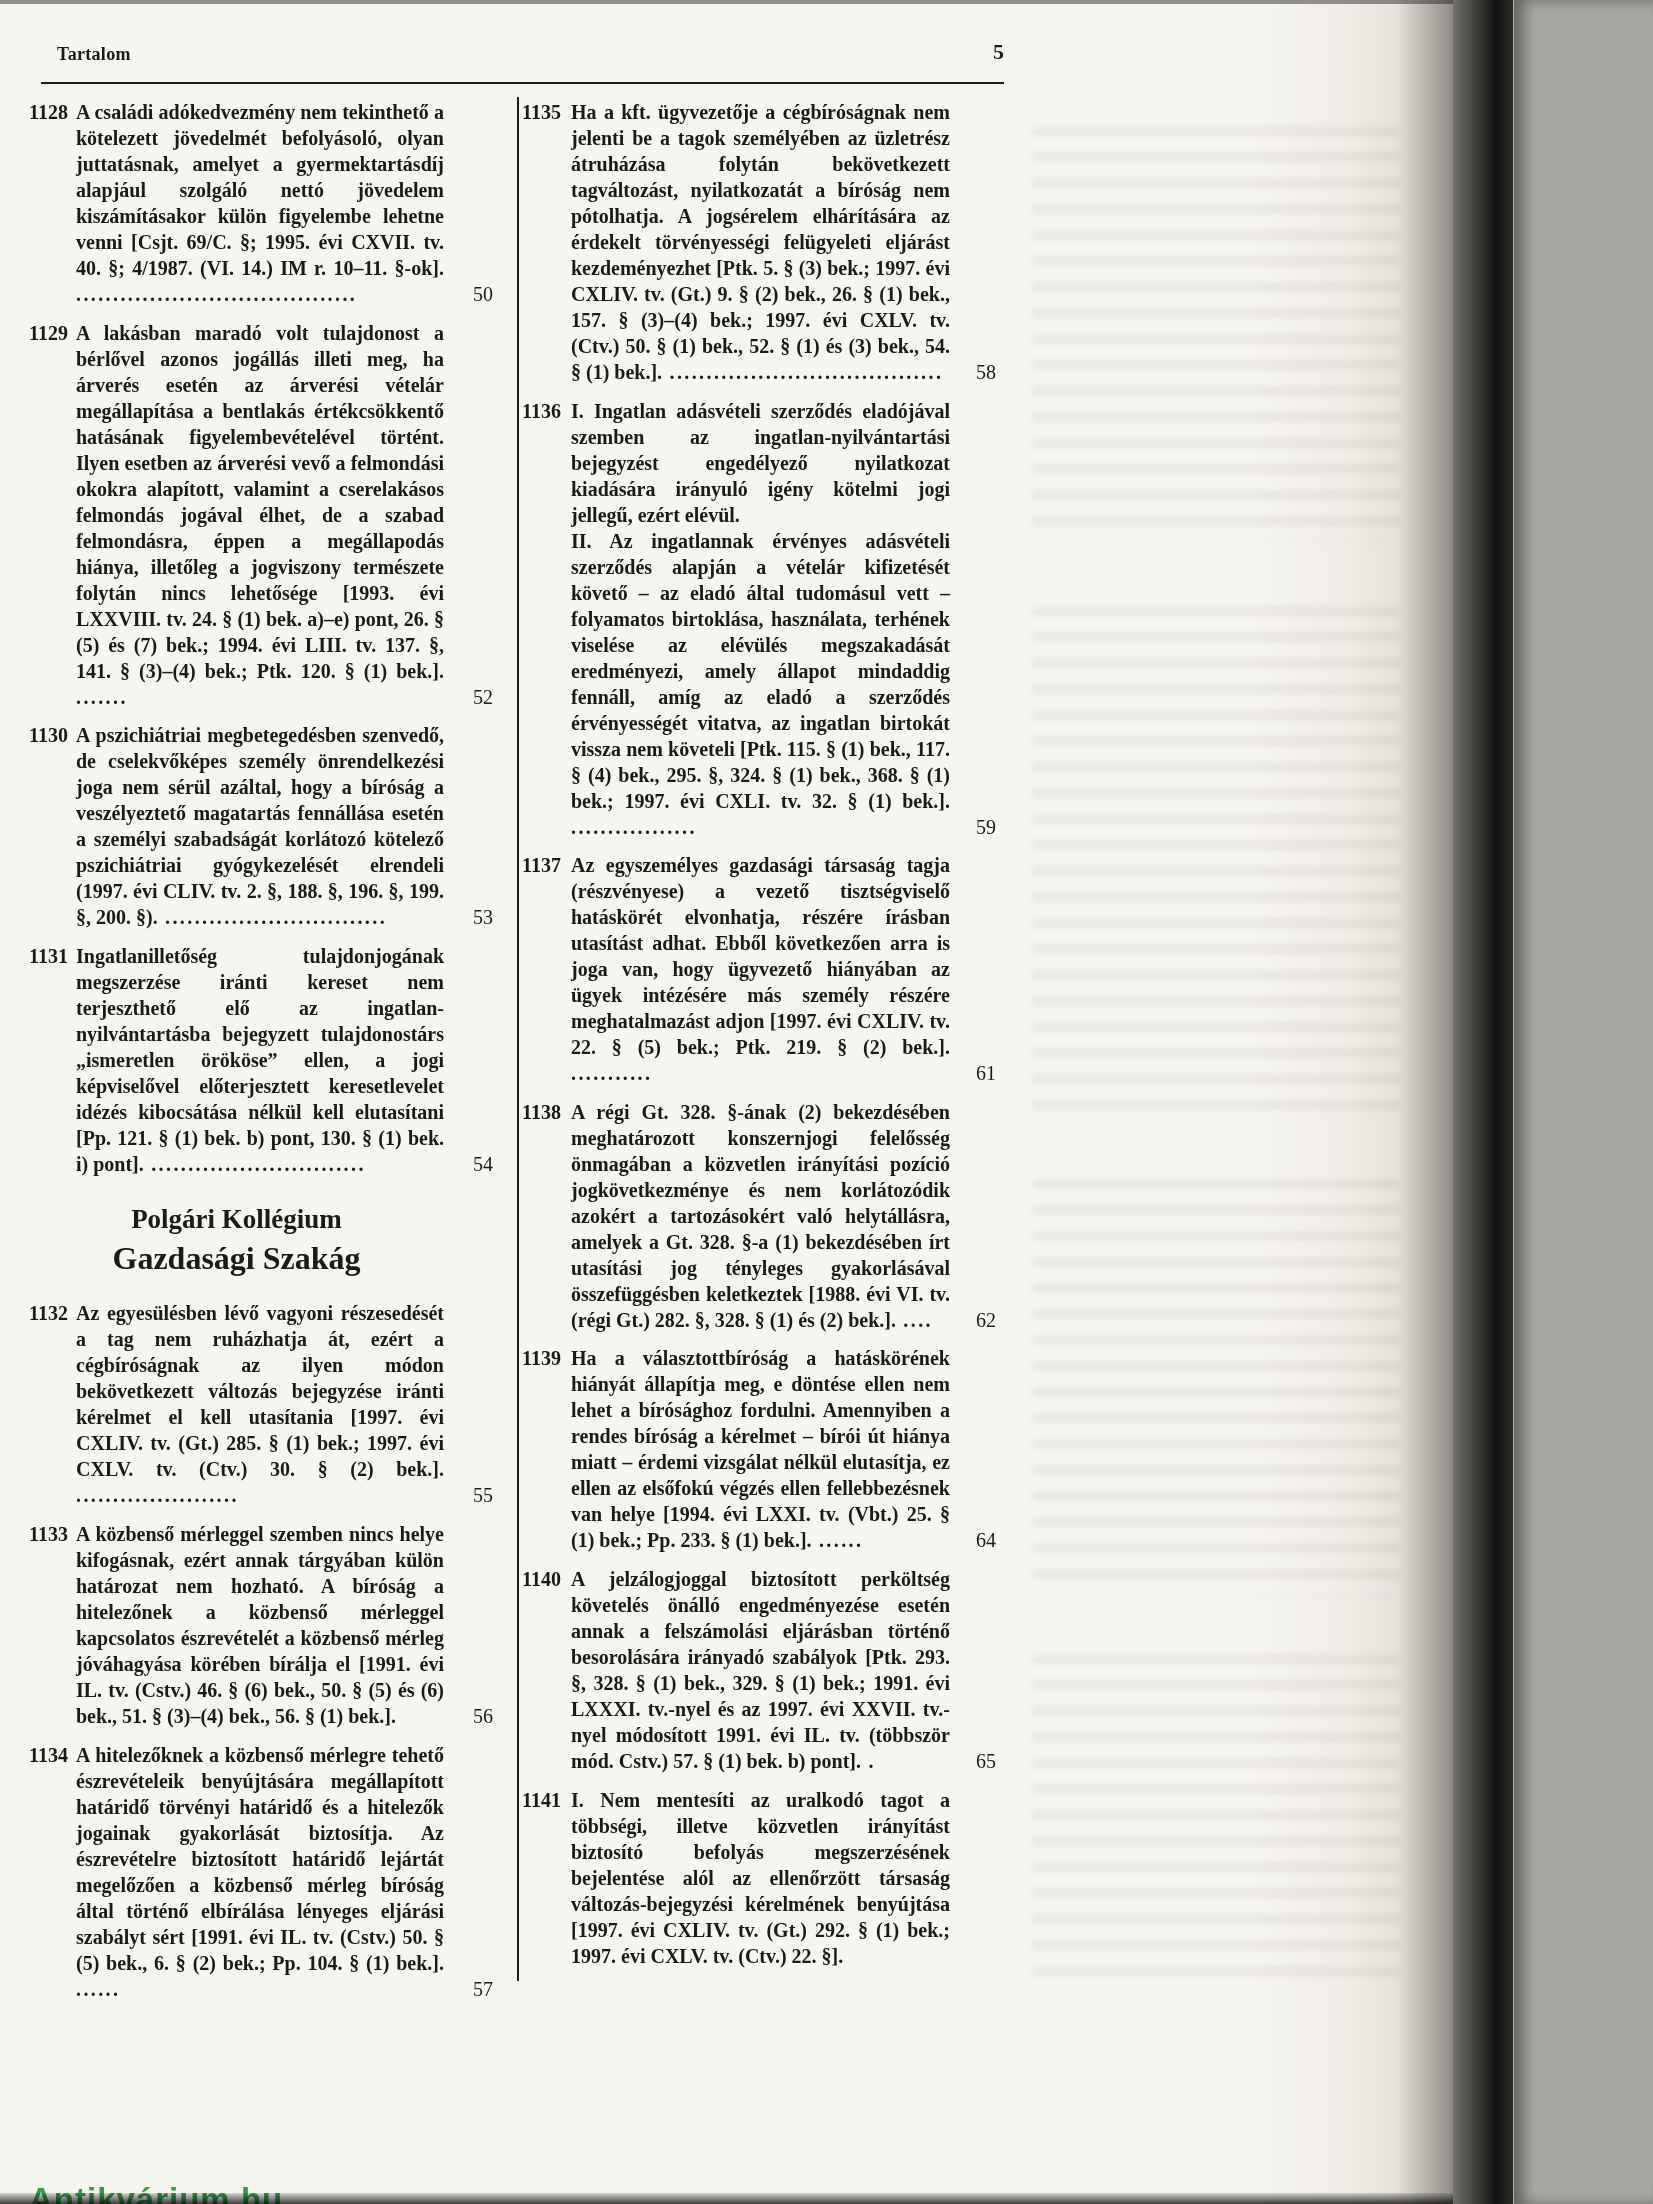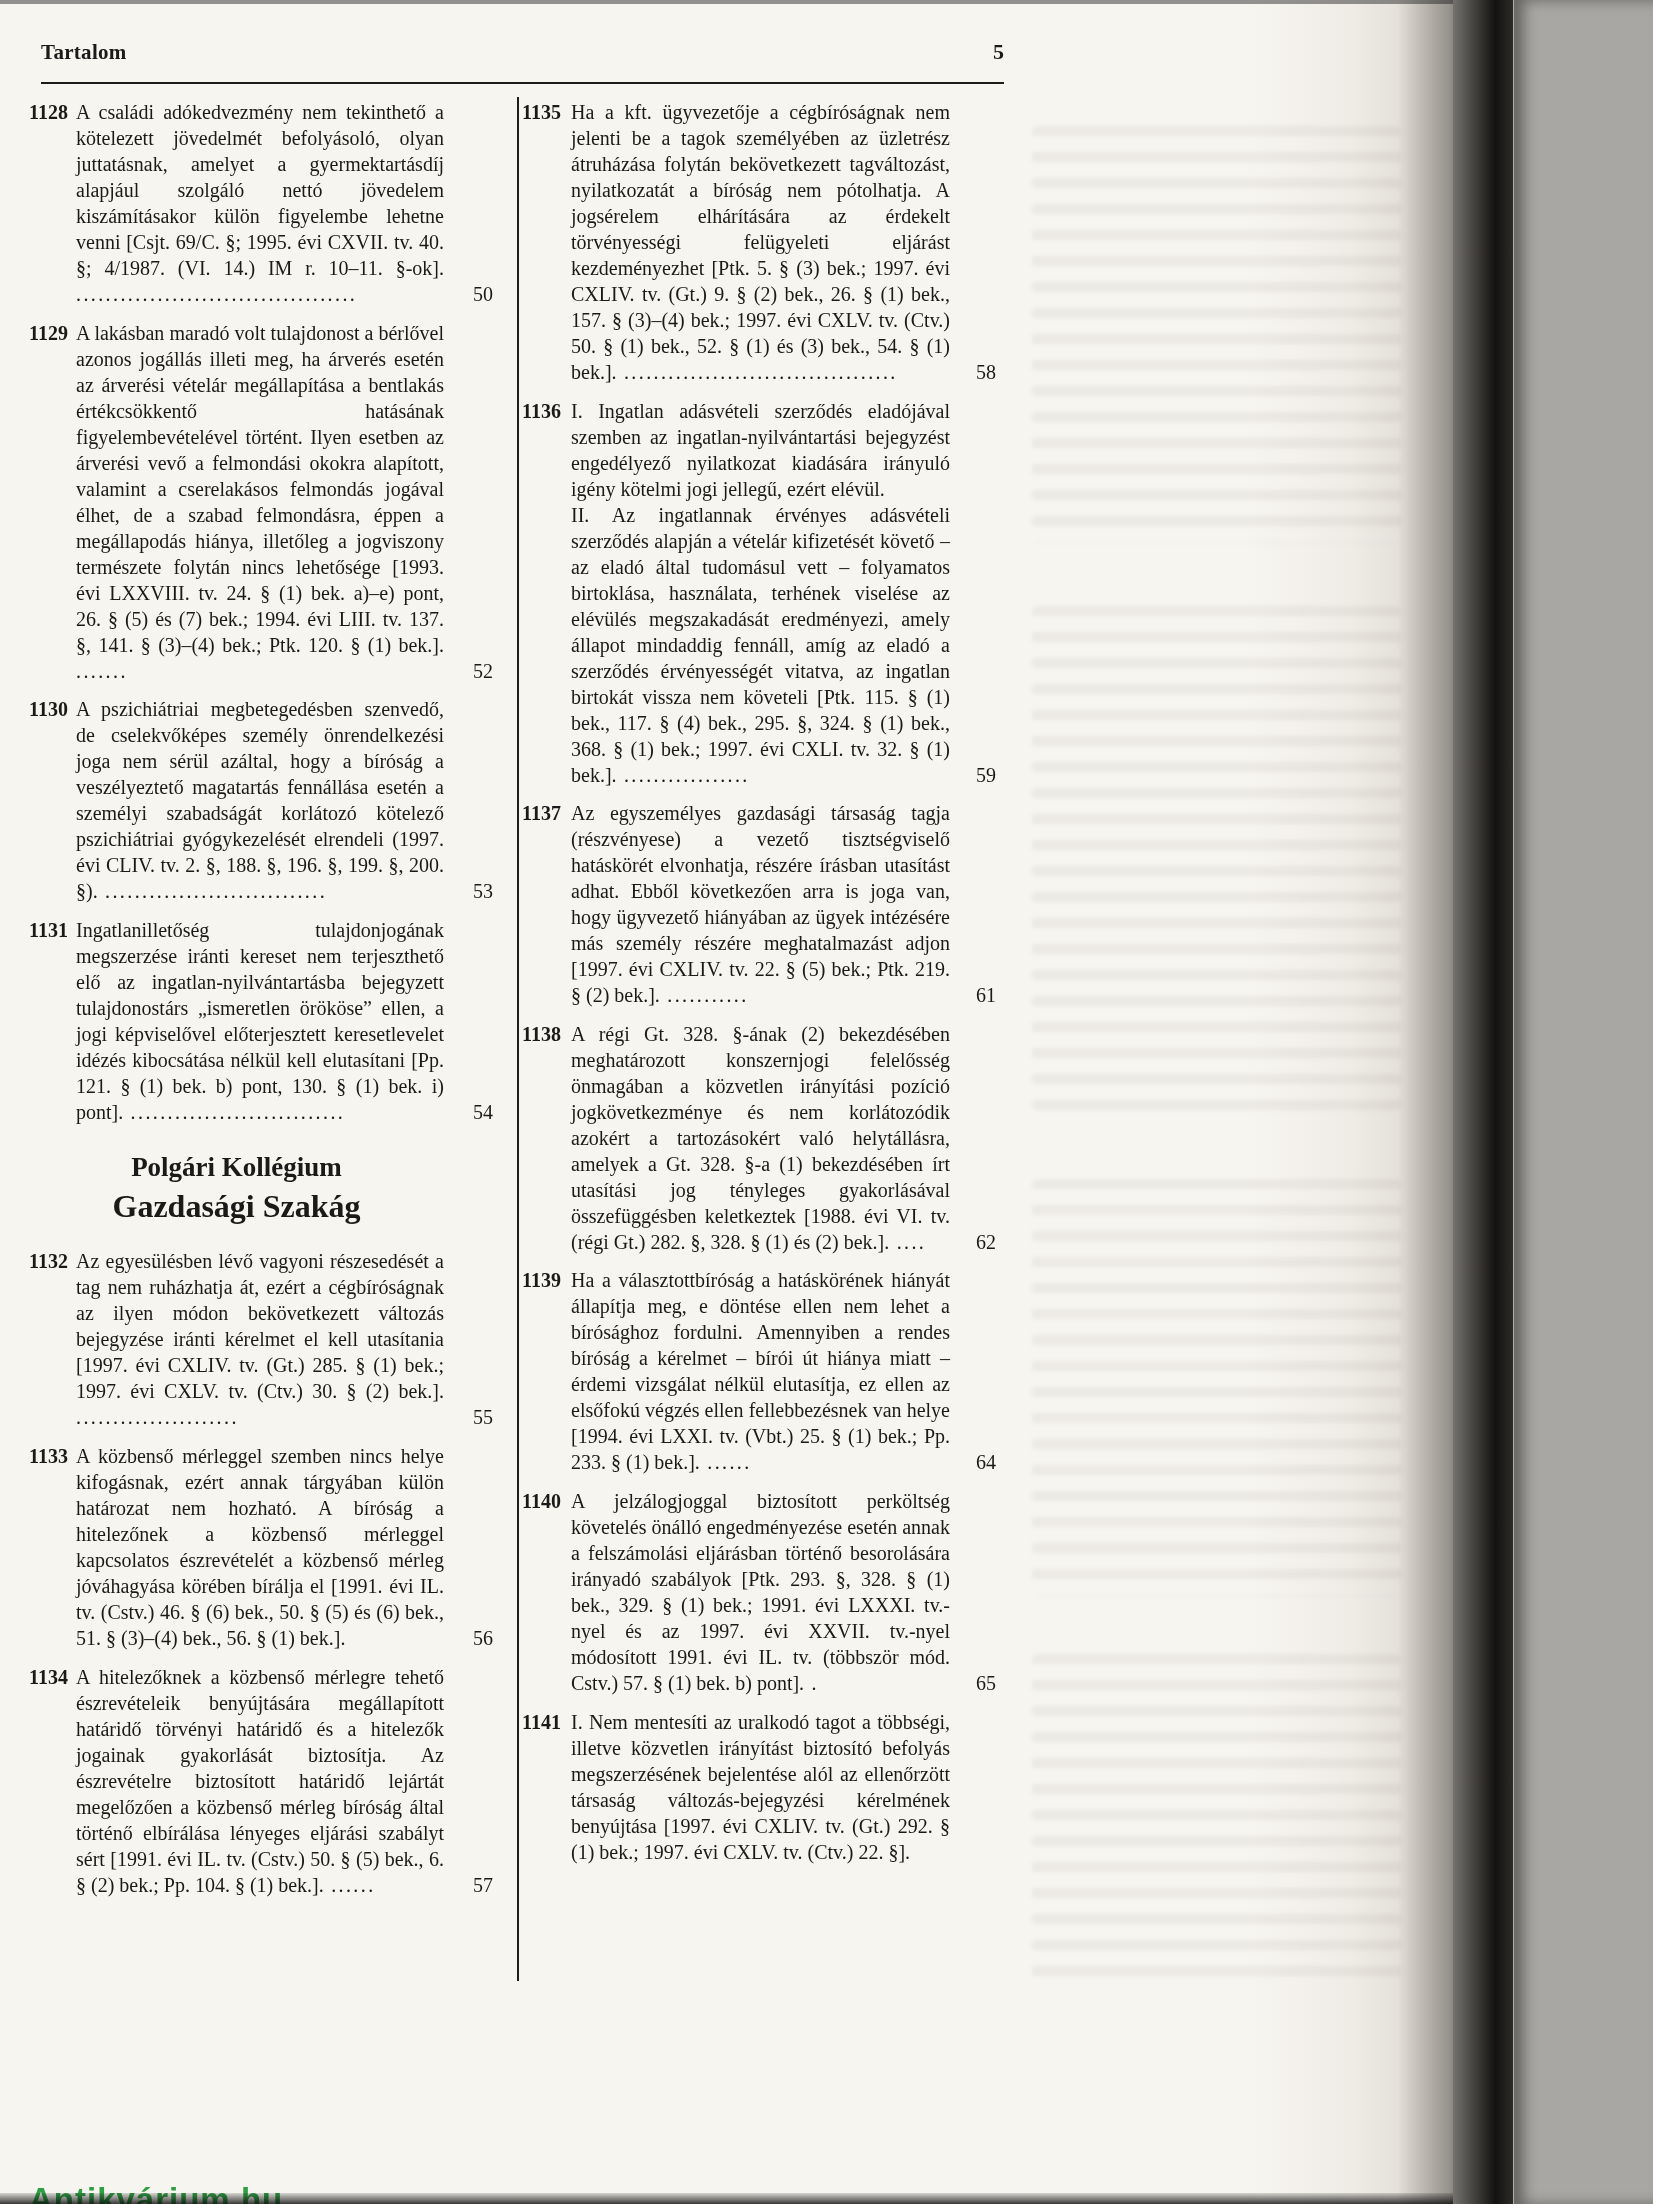--- a/index.html
+++ b/index.html
@@ -24,35 +24,35 @@
   
   .ghost{position:absolute;width:369px;border-radius:5.8px;filter:blur(1.9px);opacity:.55;
     background:repeating-linear-gradient(to bottom,rgba(122,117,108,.16) 0 9.7px,rgba(0,0,0,0) 9.7px 26px);}
   .g1{left:1032px;top:126px;height:417px;}
   .g2{left:1032px;top:606px;height:505px;}
   .g3{left:1032px;top:1179px;height:417px;}
   .g4{left:1032px;top:1654px;height:330px;}
 
   
   .header{position:absolute;left:41px;top:39px;width:963px;display:flex;justify-content:space-between;align-items:flex-end;}
-  .h-title{font-weight:bold;font-size:21px;letter-spacing:0.3px;}
+  .h-title{font-weight:bold;font-size:18px;letter-spacing:0.3px;margin-left:16px;}
   .h-num{font-weight:bold;font-size:22px;}
   .header-rule{position:absolute;left:41px;top:82px;width:963px;height:1.9px;background:#1c1c1c;}
 
   
   .col{position:absolute;top:99px;font-size:20px;line-height:26px;}
   .col-left{left:29px;width:464px;}
   .col-right{left:522px;width:474px;}
   .divider{position:absolute;left:517px;top:97px;width:1.9px;height:1884px;background:#1c1c1c;}
 
   .entry{display:grid;margin-bottom:12.6px;}
   .col-left .entry{grid-template-columns:47px 1fr 49px;}
   .col-right .entry{grid-template-columns:49px 1fr 46px;}
   .entry .num{font-weight:bold;}
-  .entry .body{text-align:justify;white-space:pre-line;}
+  .entry .body{text-align:justify;white-space:pre-line;font-weight:bold;}
   .entry .pg{align-self:end;text-align:right;}
   .leader{letter-spacing:2.4px;}
 
   .section-heading{width:415px;text-align:center;font-weight:bold;}
   .h1{font-size:27px;margin:29px 0 9.7px 0;}
   .h2{font-size:32px;margin:13.6px 0 29px 0;}
 
   
   .watermark{position:absolute;left:29px;top:2181px;
     font-family:"Liberation Sans",sans-serif;font-weight:bold;font-size:33px;

